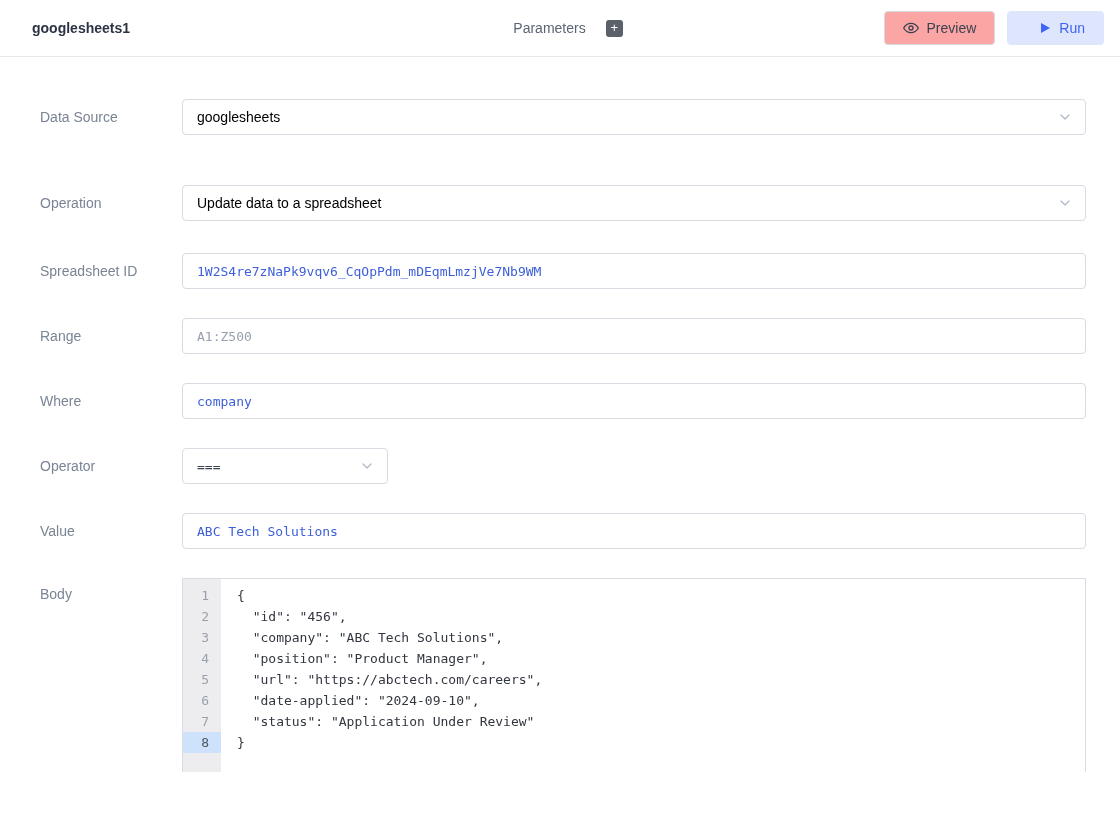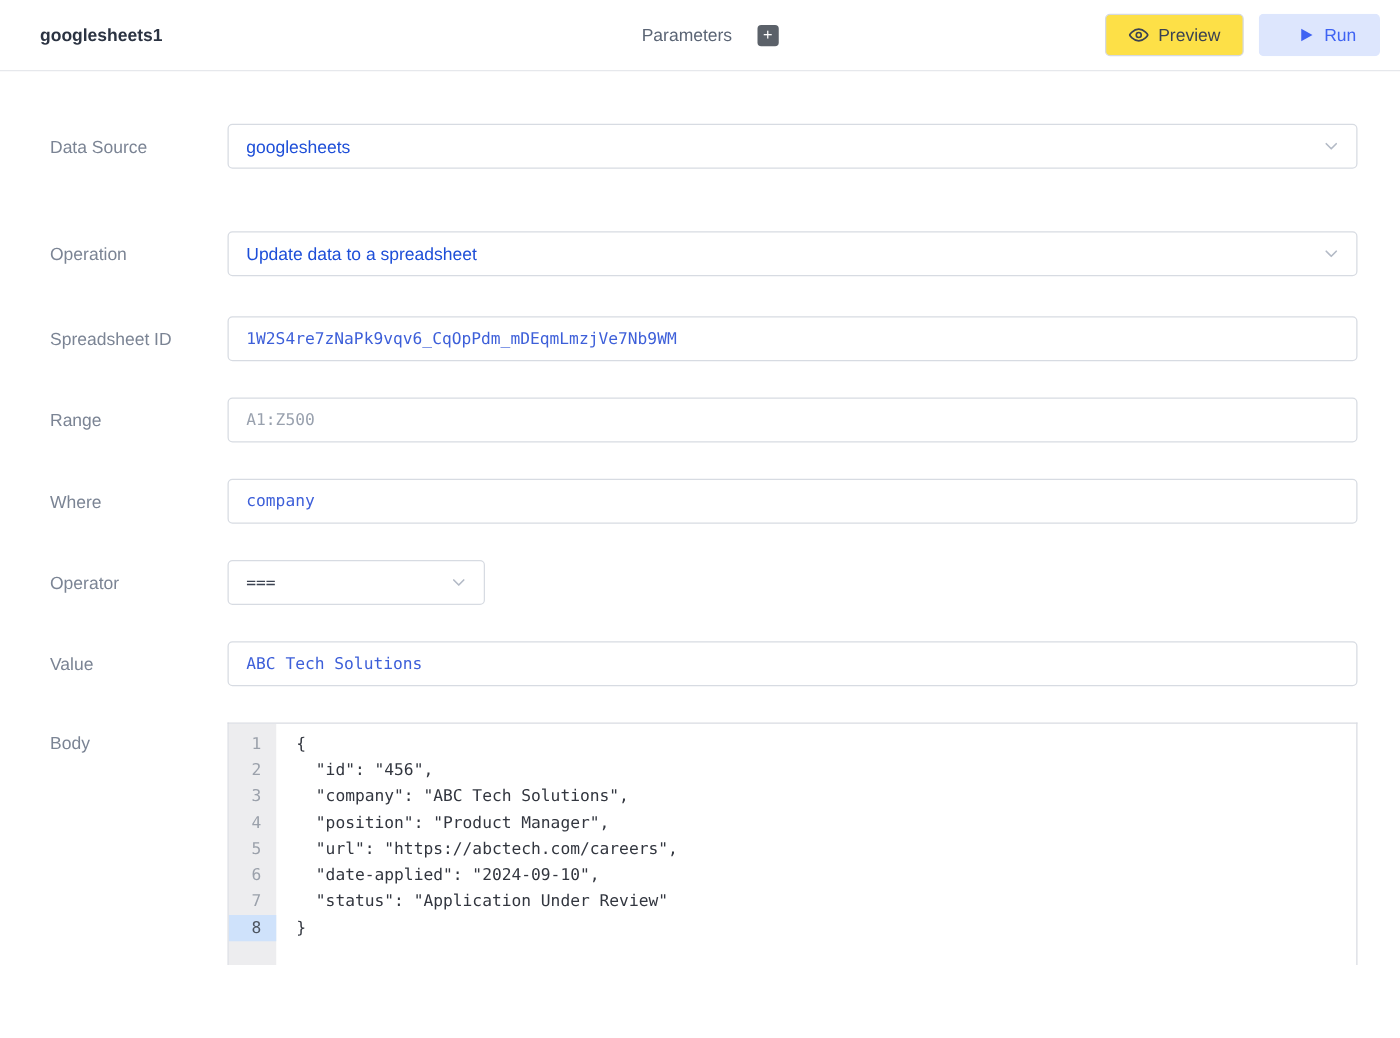--- a/index.html
+++ b/index.html
@@ -45,21 +45,21 @@
     height: 34px;
     padding: 0 18px;
     border-radius: 4px;
     font-size: 14px;
     cursor: pointer;
     border: 1px solid transparent;
     background: none;
     font-family: "Liberation Sans", sans-serif;
   }
   .btn-preview {
-    background: #fde047;
+    background: #fca5a5;
     border-color: #d5d9e0;
     color: #3b4252;
   }
   .btn-run {
     background: #dde6fd;
     color: #3f63f3;
     font-weight: 500;
     padding-left: 31px;
   }
 
@@ -85,21 +85,21 @@
   .control {
     position: relative;
     height: 36px;
     border: 1px solid #d7dbe2;
     border-radius: 4px;
     background: #ffffff;
     display: flex;
     align-items: center;
     padding: 0 14px;
     font-size: 14px;
-    color: #1d4ed8;
+    color: #000000;
     width: 100%;
   }
   .select { cursor: pointer; padding-right: 38px; }
   .chevron {
     position: absolute;
     right: 12px;
     top: 50%;
     transform: translateY(-50%);
     display: flex;
     pointer-events: none;

